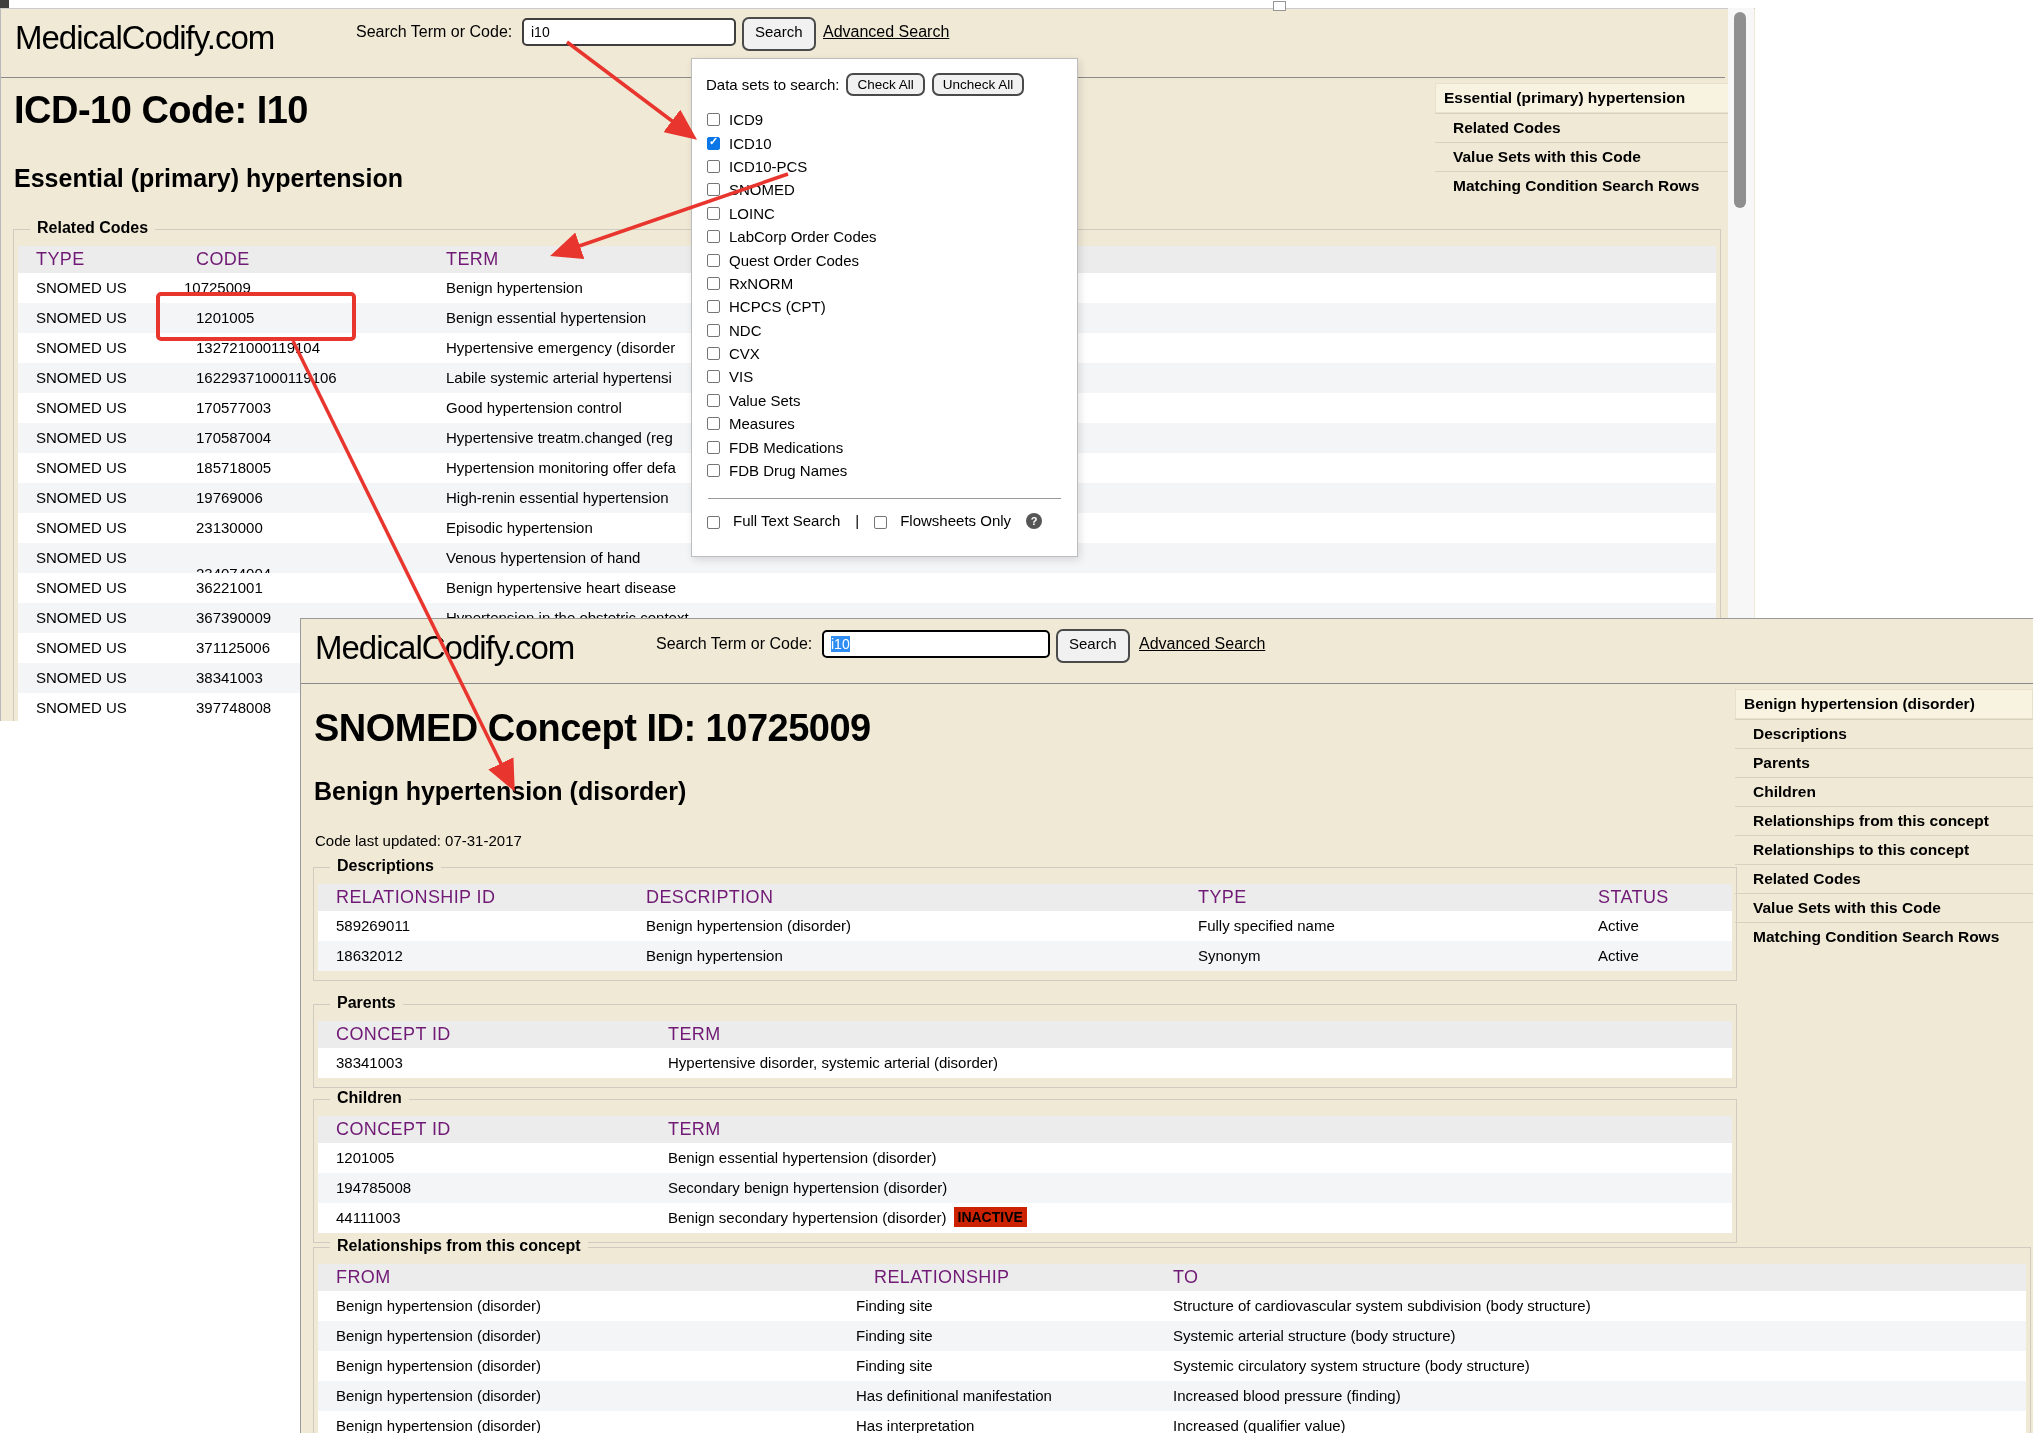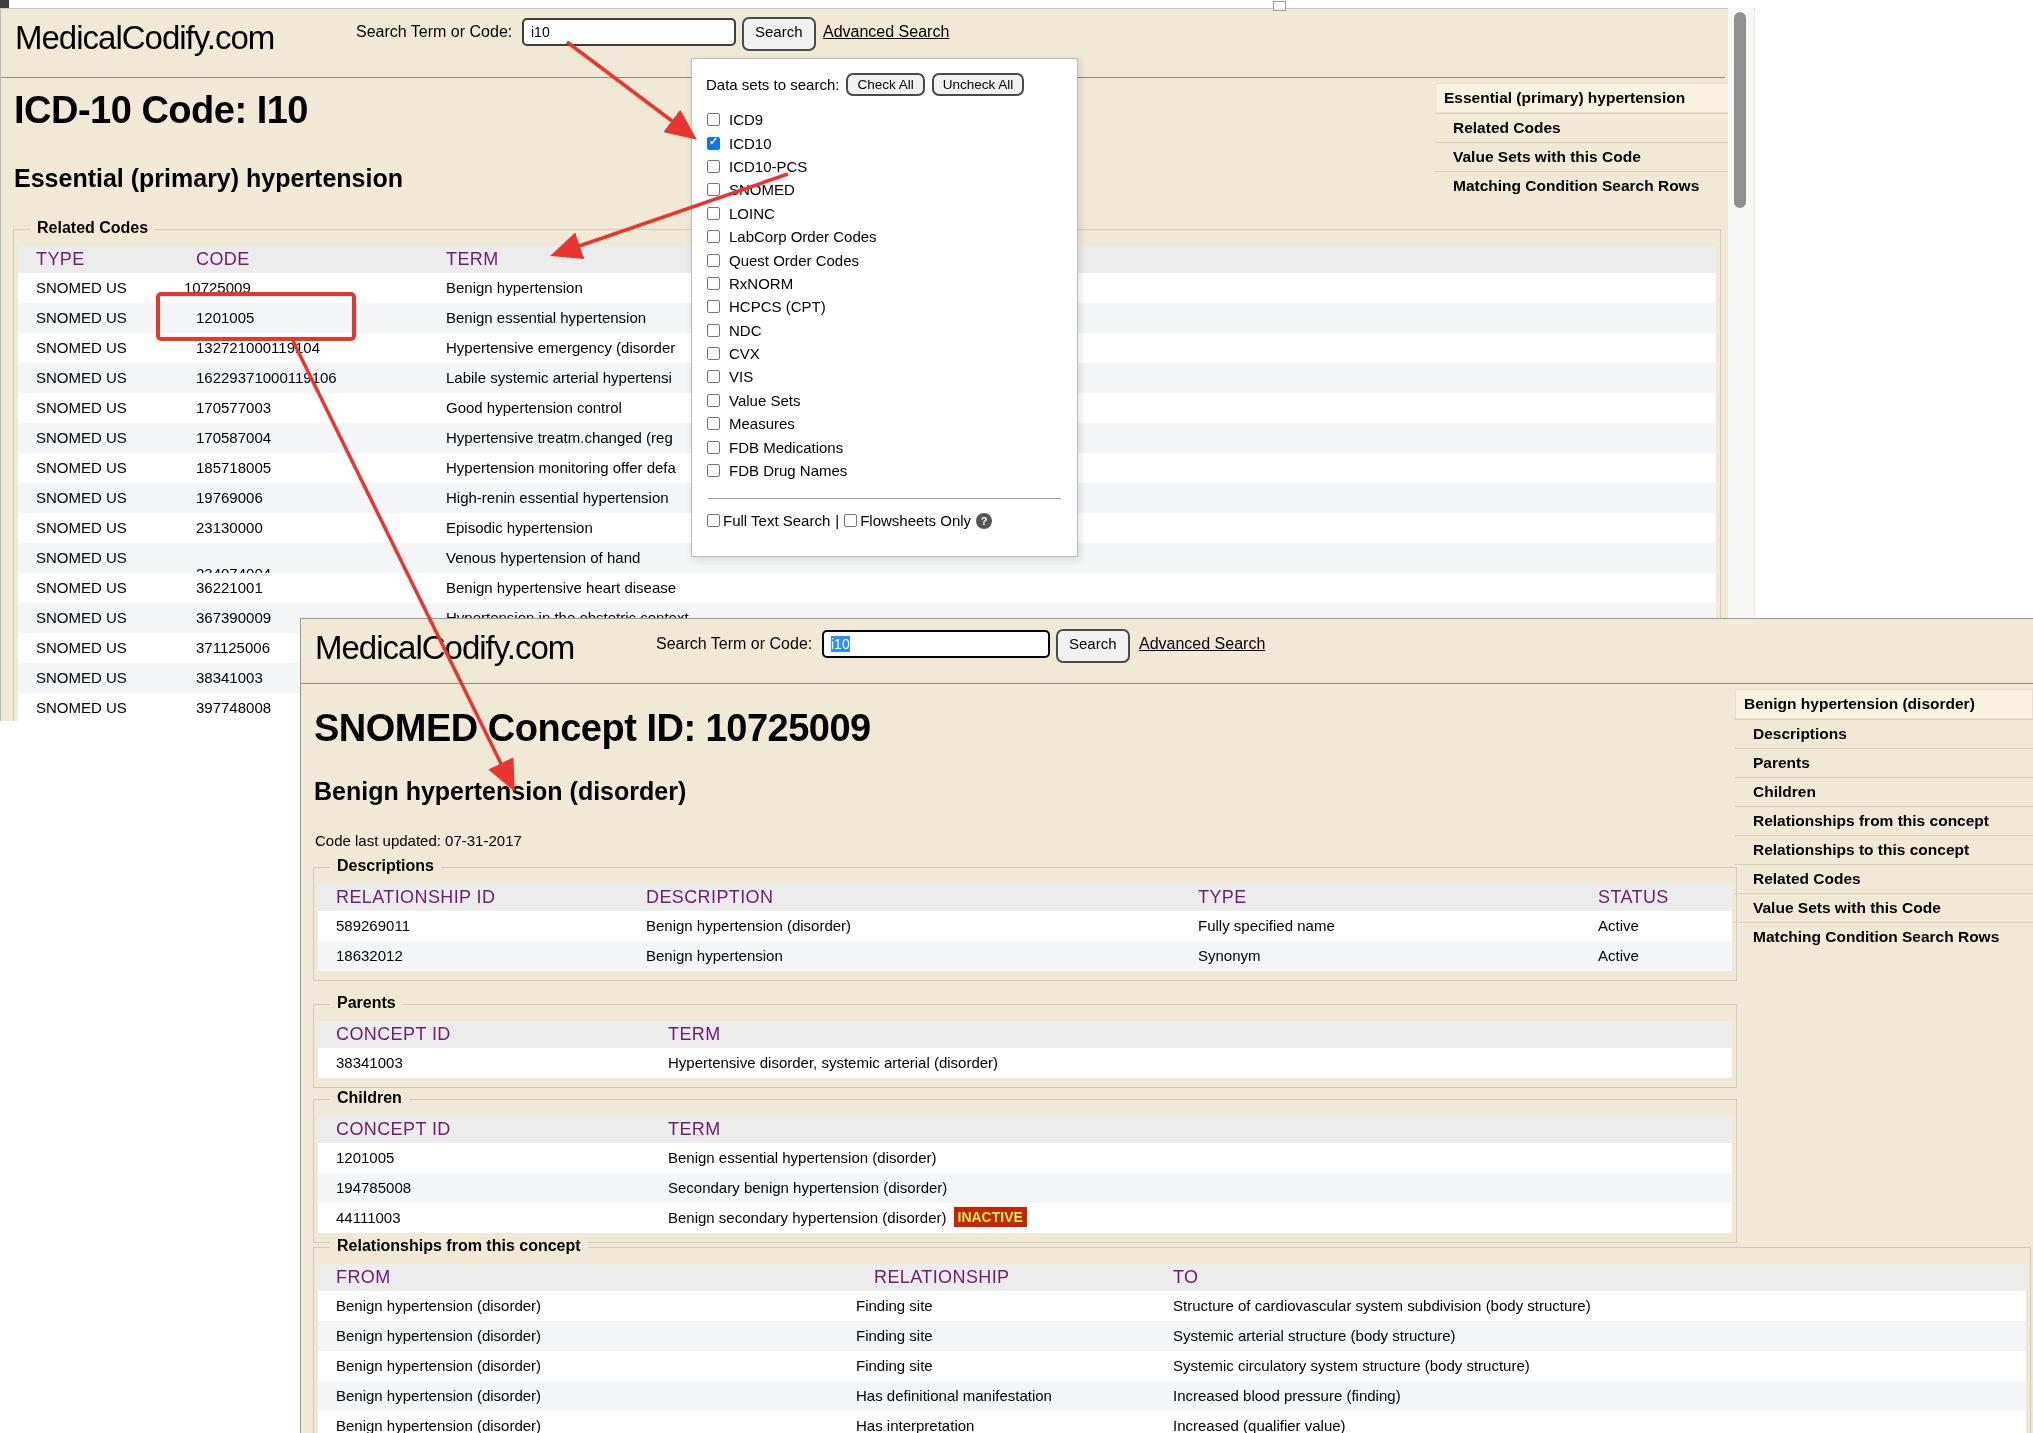--- a/index.html
+++ b/index.html
@@ -29,34 +29,34 @@
   .nav-item.active{background:#f8f2e0;border:1px solid #e8e0c9;padding-left:8px;}
   
   .fieldset{position:absolute;border:1px solid #cfcbc0;}
   .legend{position:absolute;top:-11px;left:16px;background:#f0e9d6;padding:0 7px;font-weight:bold;font-size:16px;white-space:nowrap;}
   .tbl{position:absolute;left:4px;right:4px;top:16px;}
   .thead{position:relative;height:27px;background:#ececec;color:#701a75;font-size:18px;letter-spacing:.4px;}
   .thead span{position:absolute;top:0;line-height:27px;white-space:nowrap;}
   .rows .trow{position:relative;height:30px;font-size:15px;background:#fff;}
   .rows div.trow:nth-of-type(even){background:#f4f5f7;}
   .trow span{position:absolute;top:0;line-height:30px;white-space:nowrap;}
-  .badge{display:inline-block;background:#cc2200;color:#bef264;font-weight:bold;padding:0 4px;margin-left:7px;
+  .badge{display:inline-block;background:#cc2200;color:#000000;font-weight:bold;padding:0 4px;margin-left:7px;
          line-height:20px;height:20px;vertical-align:1px;font-size:14px;}
   
   #dataset-panel{position:absolute;left:691px;top:58px;width:385px;height:497px;background:#fff;
                  border:1px solid #bdbdbd;box-shadow:2px 3px 8px rgba(0,0,0,.12);z-index:5;font-size:15px;}
   .panel-head{margin:14px 0 0 14px;display:flex;align-items:center;gap:7px;white-space:nowrap;}
   .small-btn{font-size:13.5px;padding:2px 9px;border-radius:7px;}
   .checklist{margin:12px 0 0 15px;}
   .check-item{height:23.4px;display:flex;align-items:center;gap:9px;}
   .cb{width:13px;height:13px;border:1.5px solid #757575;border-radius:2px;background:#fff;box-sizing:border-box;flex:0 0 auto;position:relative;}
   .cb.checked{background:#0b76e8;border-color:#0b76e8;}
   .cb.checked::after{content:"\2713";position:absolute;left:1px;top:-3px;color:#fff;font-size:11px;font-weight:bold;}
   .panel-sep{border:none;border-top:1px solid #9a9a9a;margin:16px 16px 0 16px;}
-  .panel-foot{margin:13px 0 0 15px;display:flex;align-items:center;gap:3px;font-size:15px;white-space:nowrap;}
+  .panel-foot{margin:13px 0 0 15px;display:flex;align-items:flex-end;gap:13px;font-size:15px;white-space:nowrap;}
   .help-icon{width:16px;height:16px;border-radius:50%;background:#565656;color:#fff;font-size:11px;font-weight:bold;
              text-align:center;line-height:16px;margin-left:2px;}
   .pipe{margin:0 2px;}
   
   .scroll-track{position:absolute;left:1728px;top:8px;width:26px;height:610px;background:#f7f7f7;z-index:2;}
   .scroll-thumb{position:absolute;left:6px;top:4px;width:12px;height:196px;background:#8f8f8f;border-radius:7px;}
   
   .top-frag{position:absolute;left:0;top:0;width:9px;height:8px;background:#3f3f3f;z-index:3;}
   .restore-icon{position:absolute;left:1273px;top:1px;width:11px;height:8px;border:1px solid #969696;background:#fff;z-index:3;}
   

